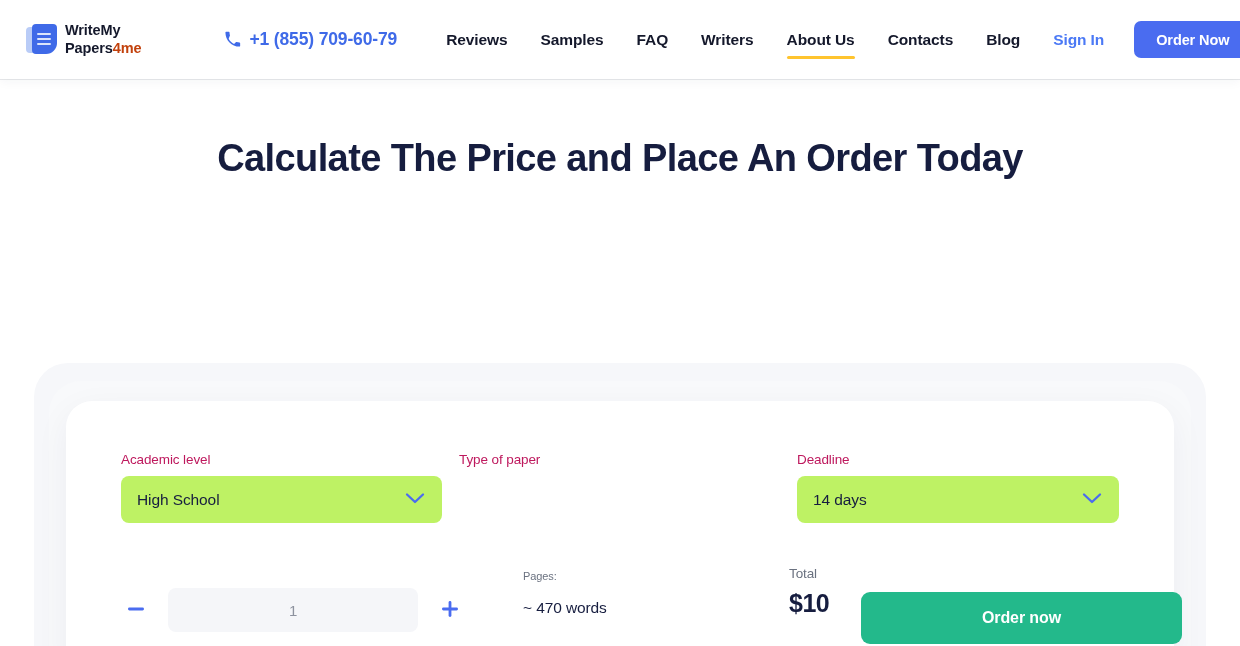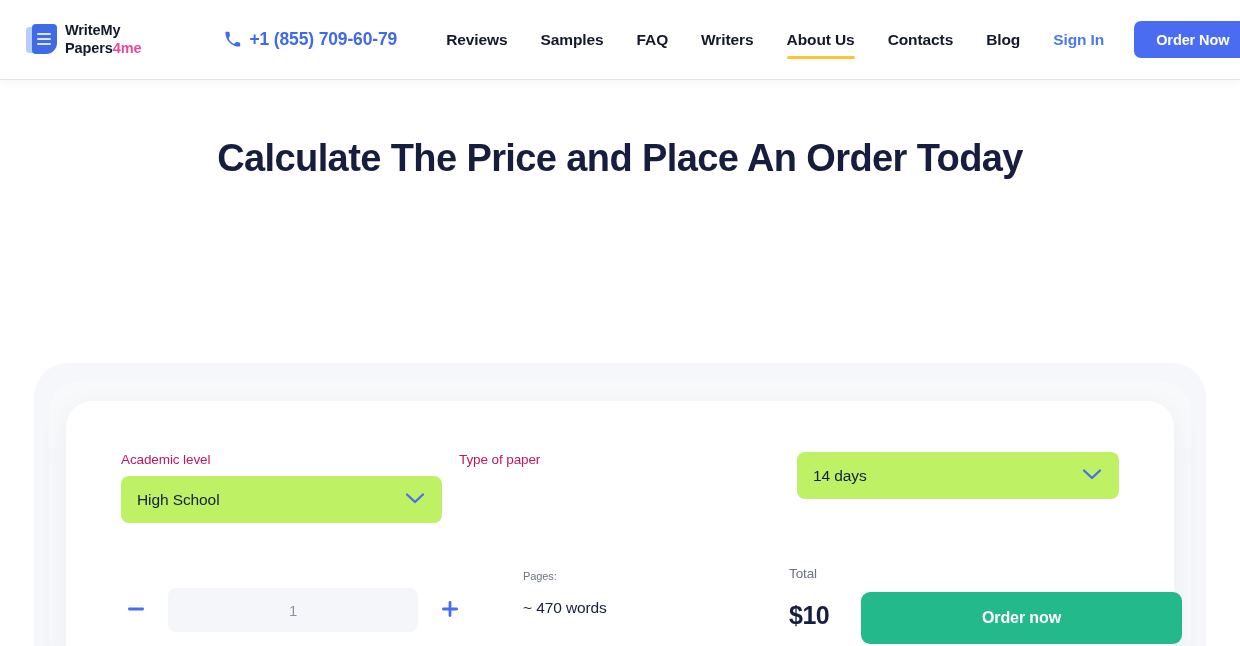--- a/index.html
+++ b/index.html
@@ -65,21 +65,21 @@
   .brand-mark .l3 { top: 21px; }
 
   .brand-text {
     font-size: 14.5px;
     font-weight: 700;
     line-height: 1.22;
     color: #14182b;
     letter-spacing: -0.1px;
     white-space: nowrap;
   }
-  .brand-text .accent { color: #ec4899; text-align: center; }
+  .brand-text .accent { color: #c2410c; text-align: center; }
 
   .phone {
     display: flex;
     align-items: center;
     gap: 9px;
     margin-left: 82px;
     color: #3f6ae8;
     font-size: 17.5px;
     font-weight: 700;
     letter-spacing: -0.15px;
@@ -285,21 +285,21 @@
     top: 7px;
     width: 62px;
     text-align: left;
   }
   .total-caption {
     font-size: 13.5px;
     color: #6b7280;
     letter-spacing: -0.1px;
   }
   .total-value {
-    margin-top: 20px;
+    margin-top: 8px;
     font-size: 25px;
     font-weight: 800;
     color: #161d3f;
     letter-spacing: -0.5px;
   }
 
   .order-cta {
     position: absolute;
     left: 740px;
     top: 33px;
@@ -379,20 +379,21 @@
             </svg>
           </span>
         </div>
       </div>
 
       <div class="field">
         <div class="field-label">Type of paper</div>
       </div>
 
       <div class="field wide">
+        <div class="field-label">Deadline</div>
         <div class="select">
           <span class="select-value">14 days</span>
           <span class="chev">
             <svg width="20" height="13" viewBox="0 0 20 13" fill="none">
               <path d="M2 2.5L10 10L18 2.5" stroke="#4a6cf0" stroke-width="2.3" stroke-linecap="round" stroke-linejoin="round"></path>
             </svg>
           </span>
         </div>
       </div>
 

